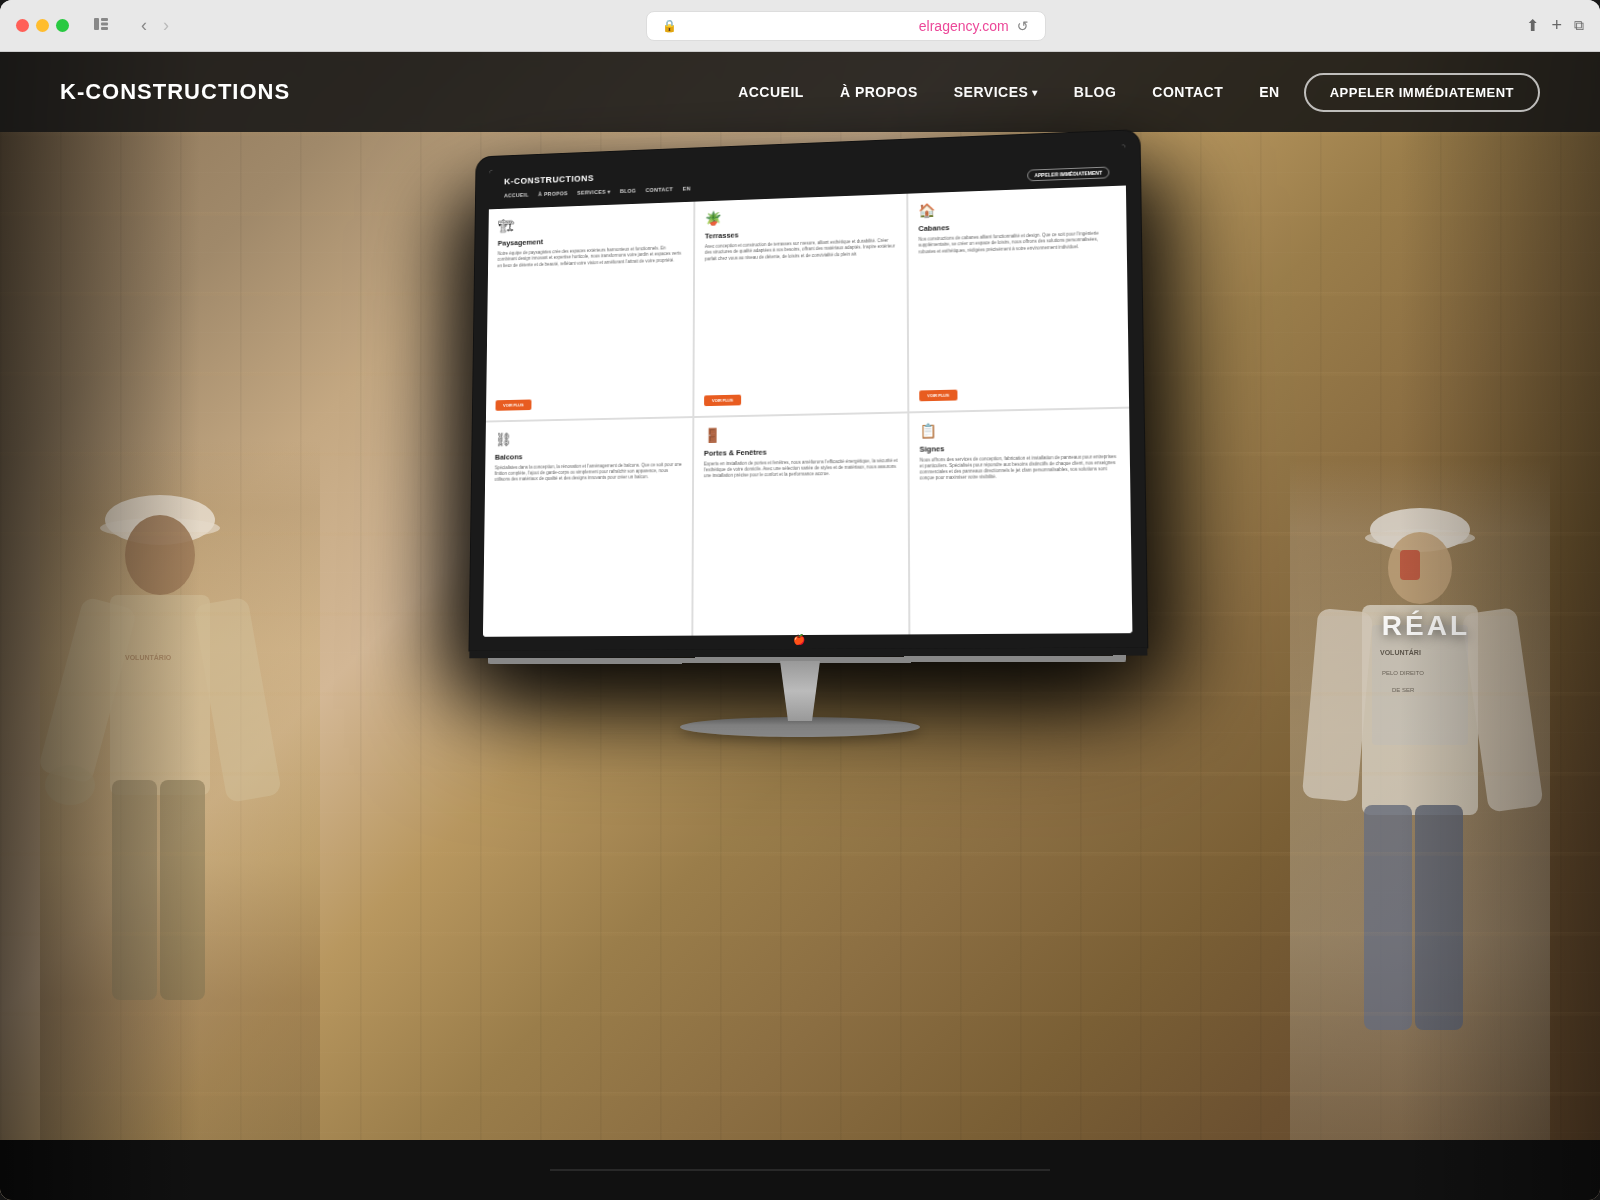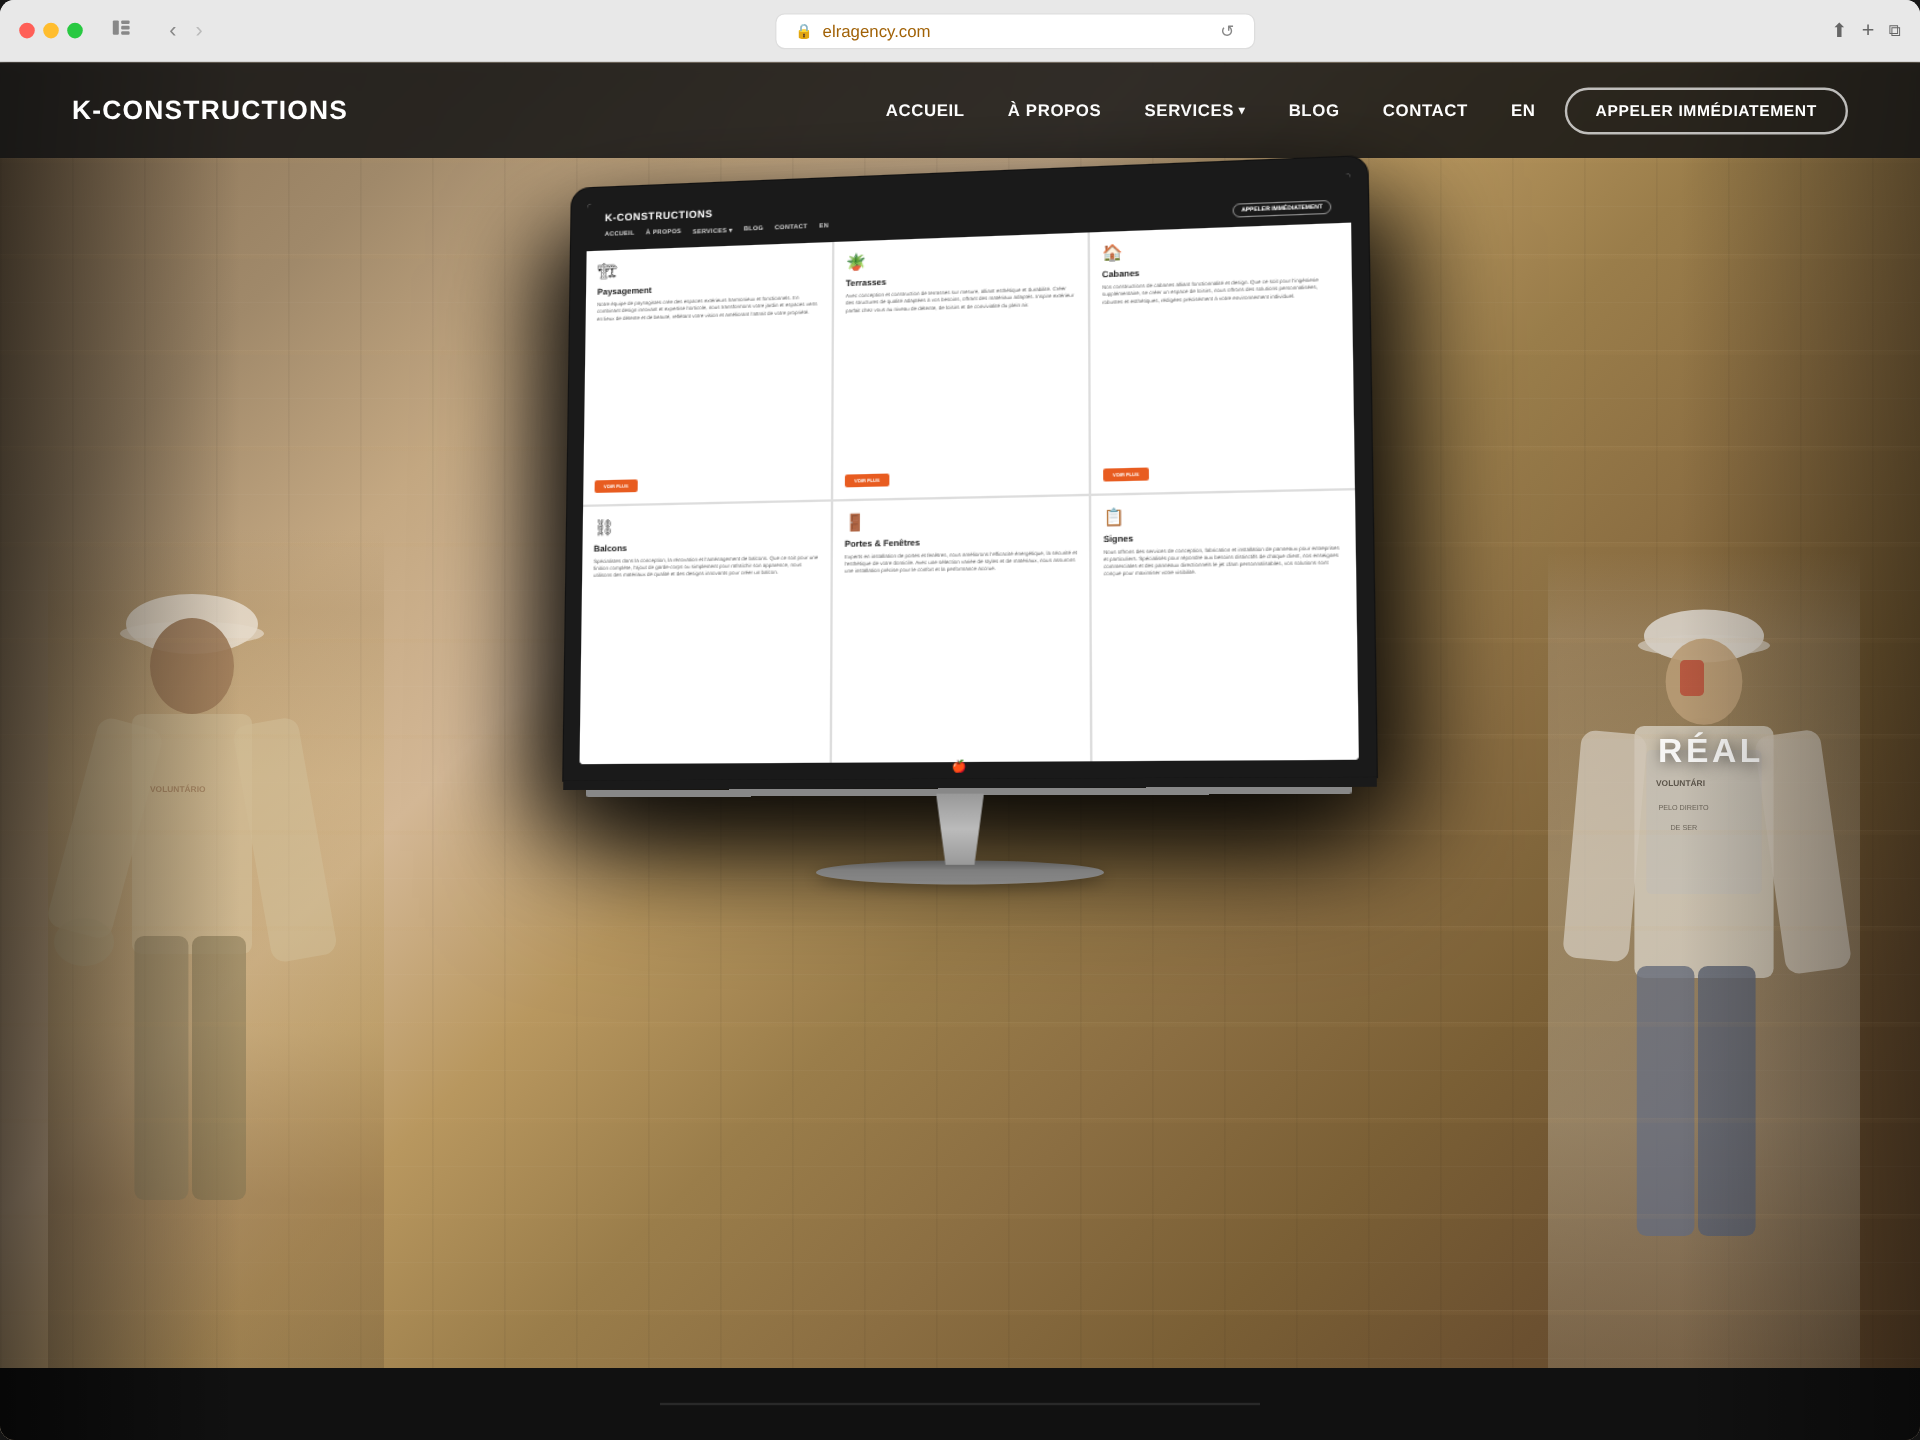--- a/index.html
+++ b/index.html
@@ -94,23 +94,23 @@
       border: 1px solid #ddd;
     }
 
     .lock-icon {
       color: #888;
       font-size: 12px;
     }
 
     .address-text {
       font-size: 14px;
-      color: #a16207;
+      color: #ec4899;
       flex: 1;
-      text-align: left;
+      text-align: right;
     }
 
     .reload-btn {
       background: none;
       border: none;
       cursor: pointer;
       color: #888;
       font-size: 14px;
     }
 

